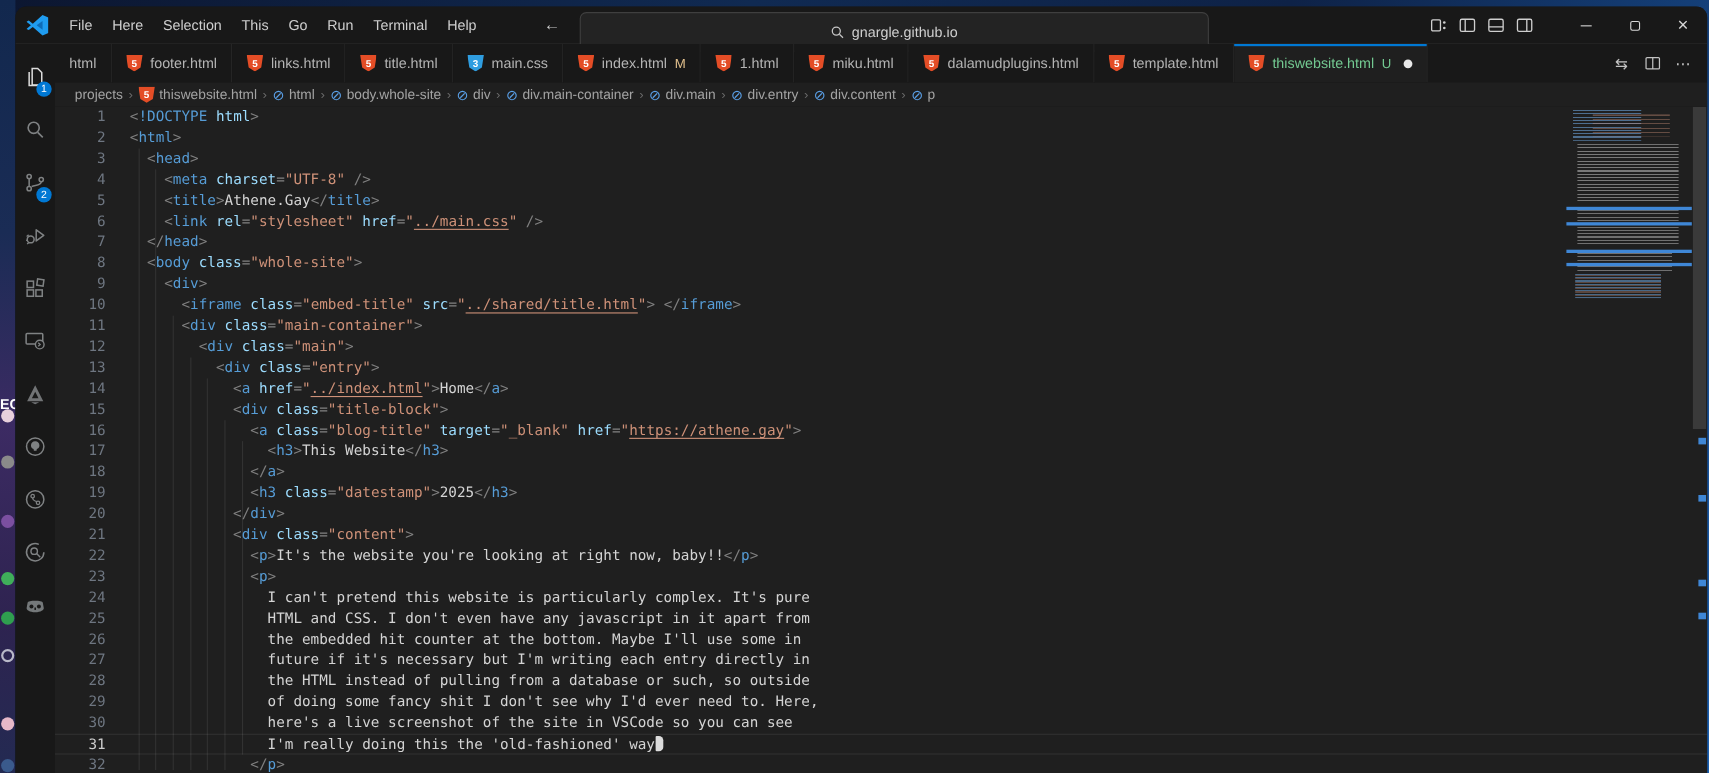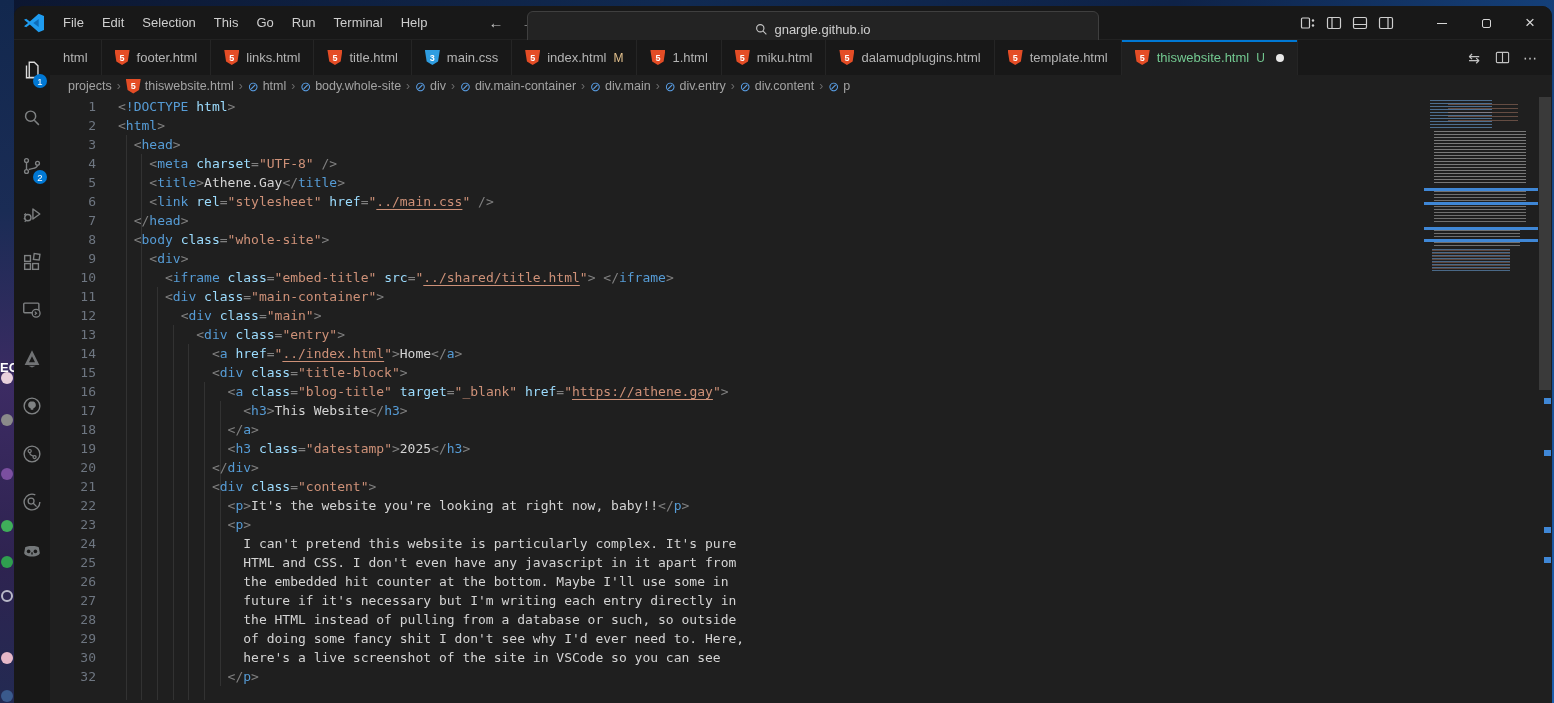--- a/index.html
+++ b/index.html
@@ -125,21 +125,21 @@
 
 <div class="vs-window">
 
   <div class="titlebar">
     <svg class="vscode-logo" viewBox="0 0 24 24">
       <path fill="#1f9cf0" d="M17.6.8 7 10.2 2.6 6.8 0 8l4.9 4L0 16l2.6 1.2L7 13.8 17.6 23.2 24 20.4V3.6Z"></path>
       <path fill="#0e6cb8" d="M17.6 7.2v9.6L11.2 12Z"></path>
     </svg>
     <div id="menu-row" style="display:flex;justify-content:space-between;">
         <div class="menu-item">File</div>
-        <div class="menu-item">Edit</div>
+        <div class="menu-item">Here</div>
         <div class="menu-item">Selection</div>
         <div class="menu-item">This</div>
         <div class="menu-item">Go</div>
         <div class="menu-item">Run</div>
         <div class="menu-item">Terminal</div>
         <div class="menu-item">Help</div>
       </div>
     <div class="nav-arrows">
       <span>←</span>
       <span>→</span>
@@ -411,20 +411,21 @@
             <div class="code-line"><span class="num">21</span><span>            </span><span class="tp">&lt;</span><span class="tt">div</span><span class="tx"> </span><span class="ta">class</span><span class="tp">=</span><span class="ts">"content"</span><span class="tp">&gt;</span></div>
             <div class="code-line"><span class="num">22</span><span>              </span><span class="tp">&lt;</span><span class="tt">p</span><span class="tp">&gt;</span><span class="tx">It's the website you're looking at right now, baby!!</span><span class="tp">&lt;/</span><span class="tt">p</span><span class="tp">&gt;</span></div>
             <div class="code-line"><span class="num">23</span><span>              </span><span class="tp">&lt;</span><span class="tt">p</span><span class="tp">&gt;</span></div>
             <div class="code-line"><span class="num">24</span><span>                </span><span class="tx">I can't pretend this website is particularly complex. It's pure</span></div>
             <div class="code-line"><span class="num">25</span><span>                </span><span class="tx">HTML and CSS. I don't even have any javascript in it apart from</span></div>
             <div class="code-line"><span class="num">26</span><span>                </span><span class="tx">the embedded hit counter at the bottom. Maybe I'll use some in</span></div>
             <div class="code-line"><span class="num">27</span><span>                </span><span class="tx">future if it's necessary but I'm writing each entry directly in</span></div>
             <div class="code-line"><span class="num">28</span><span>                </span><span class="tx">the HTML instead of pulling from a database or such, so outside</span></div>
             <div class="code-line"><span class="num">29</span><span>                </span><span class="tx">of doing some fancy shit I don't see why I'd ever need to. Here,</span></div>
             <div class="code-line"><span class="num">30</span><span>                </span><span class="tx">here's a live screenshot of the site in VSCode so you can see</span></div>
+            <div class="code-line current"><span class="num">31</span><span>                </span><span class="tx">I'm really doing this the 'old-fashioned' way</span><span class="caret"></span></div>
             <div class="code-line"><span class="num">32</span><span>              </span><span class="tp">&lt;/</span><span class="tt">p</span><span class="tp">&gt;</span></div>
           </div>
 
         <div class="minimap" id="minimap">
           <div class="mm-block mm-code1"></div>
           <div class="mm-block mm-attr1"></div>
           <div class="mm-block mm-prose1"></div>
           <div class="mm-block mm-prose2"></div>
           <div class="mm-block mm-prose3"></div>
           <div class="mm-block mm-code2"></div>

